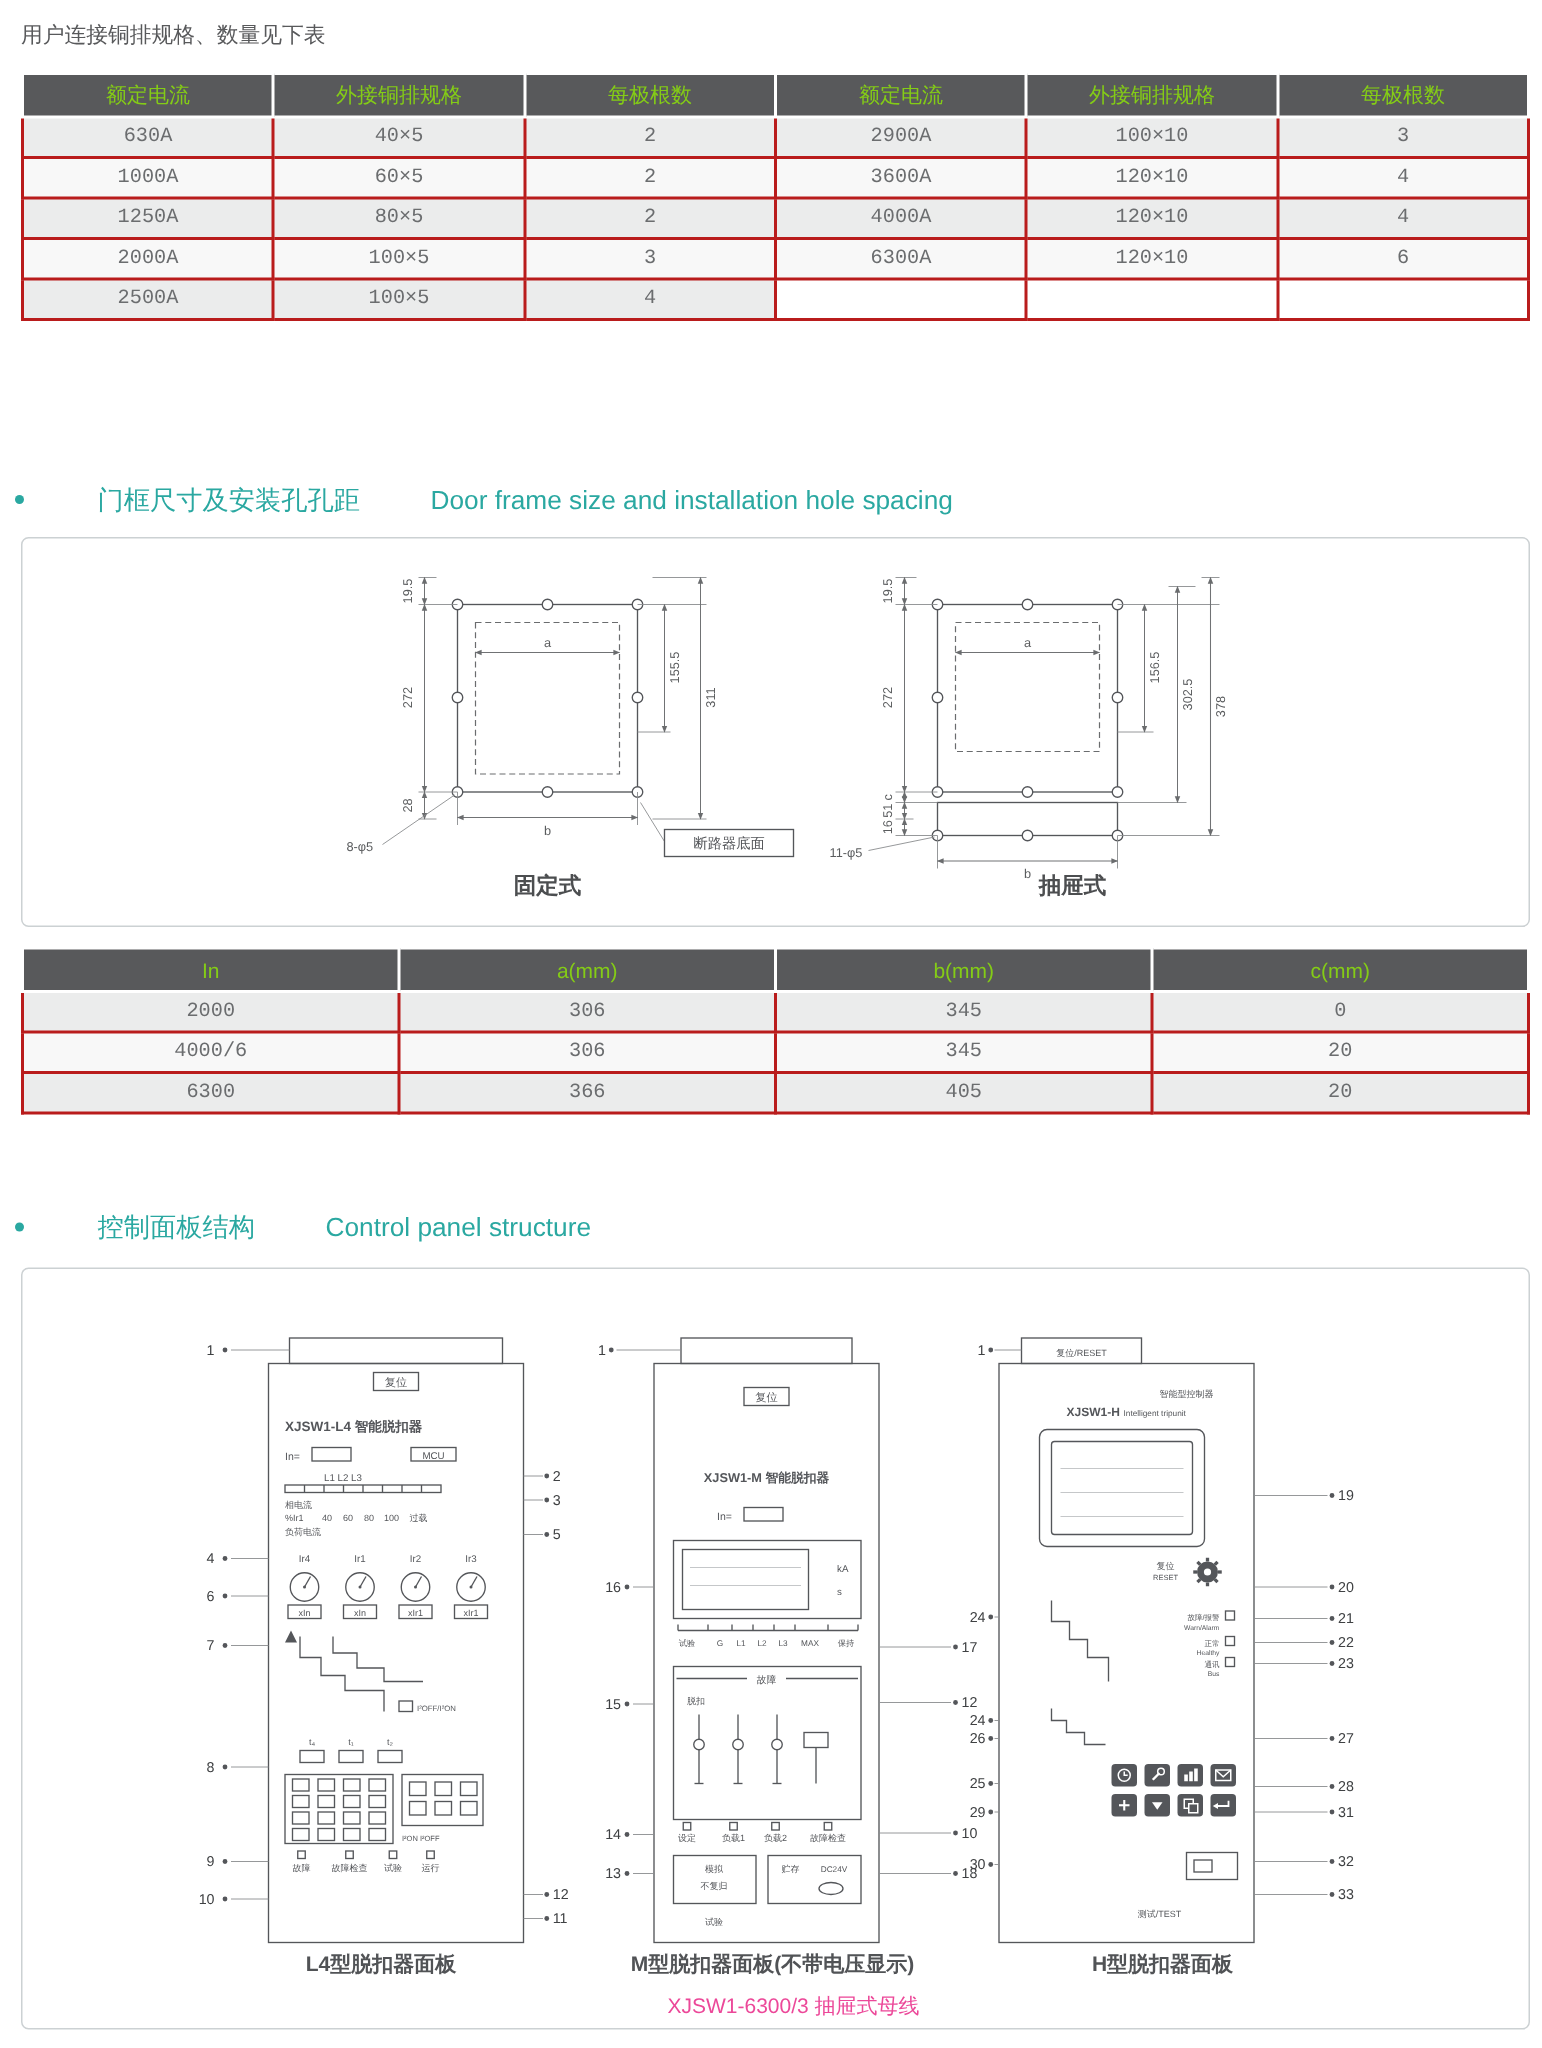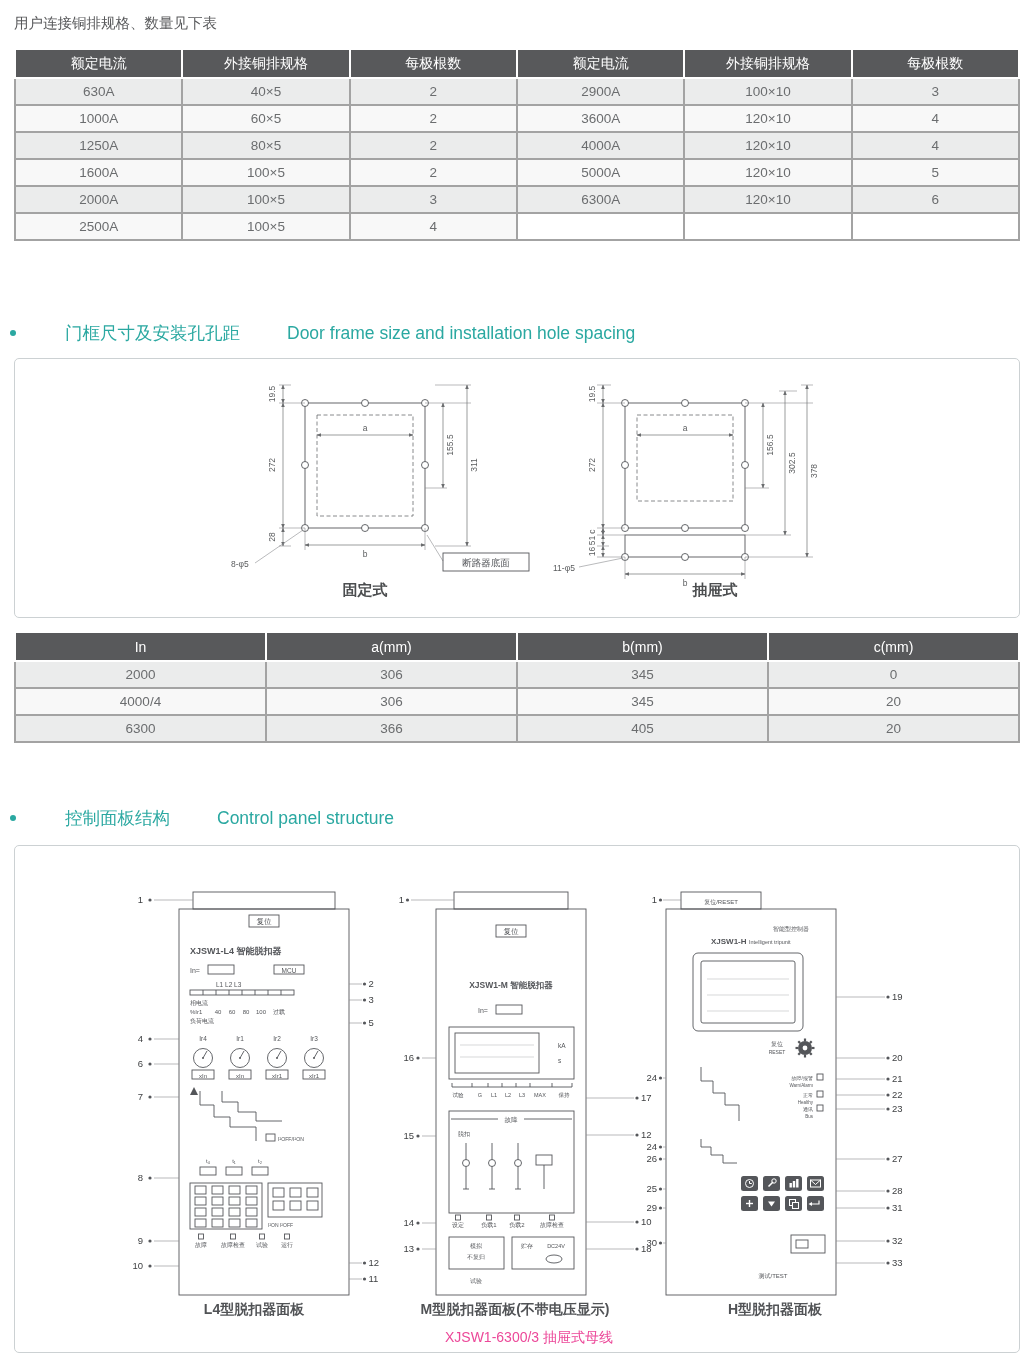--- a/index.html
+++ b/index.html
@@ -4,22 +4,22 @@
 <title>Document</title>
 <style>
   * { margin:0; padding:0; box-sizing:border-box; }
   html,body { background:#fff; }
   body { font-family:"Liberation Sans","DejaVu Sans",sans-serif; }
   .page { position:relative; width:1028px; height:1365px; background:#fff; overflow:hidden; }
 
   .intro { position:absolute; left:14px; top:14px; font-size:14.5px; color:#58595b; }
 
   .tbl { position:absolute; left:14px; border-collapse:collapse; table-layout:fixed; width:1006px; }
-  .tbl th { background:#58595b; color:#ffffff; font-weight:400; height:29px; border:2px solid #fff; font-size:14px; }
-  .tbl td { color:#6b6d6f; text-align:center; height:27px; border:2px solid #a3a3a3; font-size:13.5px; }
+  .tbl th { background:#58595b; color:#84cc16; font-weight:400; height:29px; border:2px solid #fff; font-size:14px; }
+  .tbl td { color:#6b6d6f; text-align:center; height:27px; border:2px solid #b91c1c; font-size:13.5px;font-family:Liberation Mono, monospace; }
   .tbl tbody tr:nth-child(odd) td { background:#ebecec; }
   .tbl tbody tr:nth-child(even) td { background:#f8f8f8; }
   .tbl td.empty-cell { background:#fff !important; }
   #busbar-table { top:48px; }
   #dim-table { top:631px; }
 
   .section-heading { position:absolute; left:10px; display:flex; align-items:center; color:#2aa8a1; font-size:17.5px;gap:40px; }
   .section-heading .bullet { width:6px; height:6px; border-radius:50%; background:#2aa8a1; margin-right:9px; flex:0 0 auto; }
   .section-heading .en { margin-left:7px; }
   #heading-door { top:321px; }
@@ -83,28 +83,20 @@
           <td>120×10</td>
           <td>4</td>
         </tr>
         <tr>
           <td>1250A</td>
           <td>80×5</td>
           <td>2</td>
           <td>4000A</td>
           <td>120×10</td>
           <td>4</td>
-        </tr>
-        <tr>
-          <td>1600A</td>
-          <td>100×5</td>
-          <td>2</td>
-          <td>5000A</td>
-          <td>120×10</td>
-          <td>5</td>
         </tr>
         <tr>
           <td>2000A</td>
           <td>100×5</td>
           <td>3</td>
           <td>6300A</td>
           <td>120×10</td>
           <td>6</td>
         </tr>
         <tr>
@@ -263,21 +255,21 @@
         </tr>
       </thead>
       <tbody>
         <tr>
           <td>2000</td>
           <td>306</td>
           <td>345</td>
           <td>0</td>
         </tr>
         <tr>
-          <td>4000/4</td>
+          <td>4000/6</td>
           <td>306</td>
           <td>345</td>
           <td>20</td>
         </tr>
         <tr>
           <td>6300</td>
           <td>366</td>
           <td>405</td>
           <td>20</td>
         </tr>

